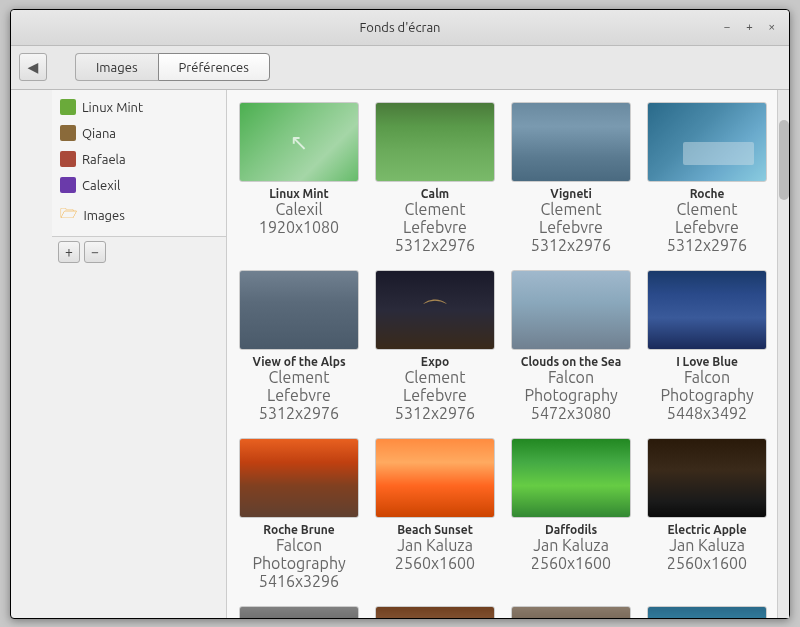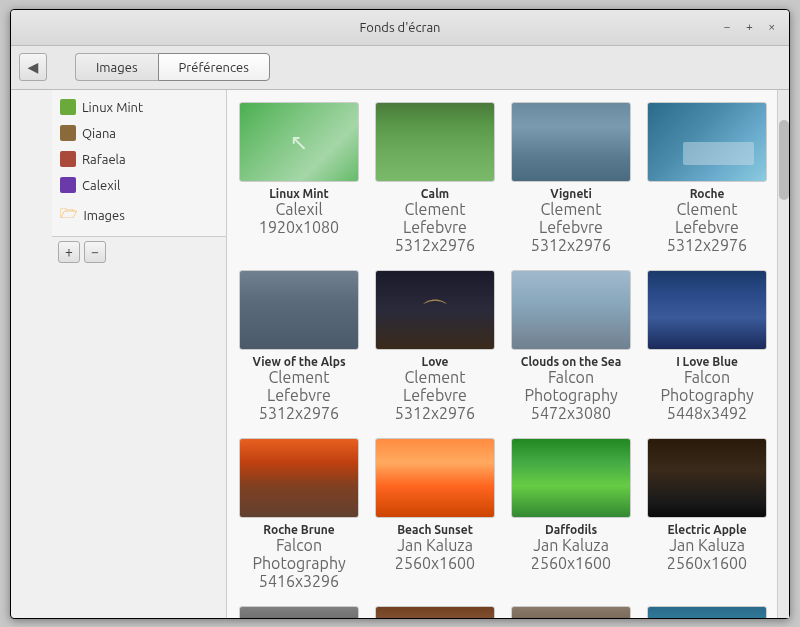--- a/index.html
+++ b/index.html
@@ -327,21 +327,21 @@
 
         <div class="wallpaper-item">
           <div class="wallpaper-thumb thumb-alps"></div>
           <span class="wallpaper-title">View of the Alps</span>
           <span class="wallpaper-author">Clement Lefebvre</span>
           <span class="wallpaper-size">5312x2976</span>
         </div>
 
         <div class="wallpaper-item">
           <div class="wallpaper-thumb thumb-expo"></div>
-          <span class="wallpaper-title">Love</span>
+          <span class="wallpaper-title">Expo</span>
           <span class="wallpaper-author">Clement Lefebvre</span>
           <span class="wallpaper-size">5312x2976</span>
         </div>
 
         <div class="wallpaper-item">
           <div class="wallpaper-thumb thumb-clouds"></div>
           <span class="wallpaper-title">Clouds on the Sea</span>
           <span class="wallpaper-author">Falcon Photography</span>
           <span class="wallpaper-size">5472x3080</span>
         </div>

